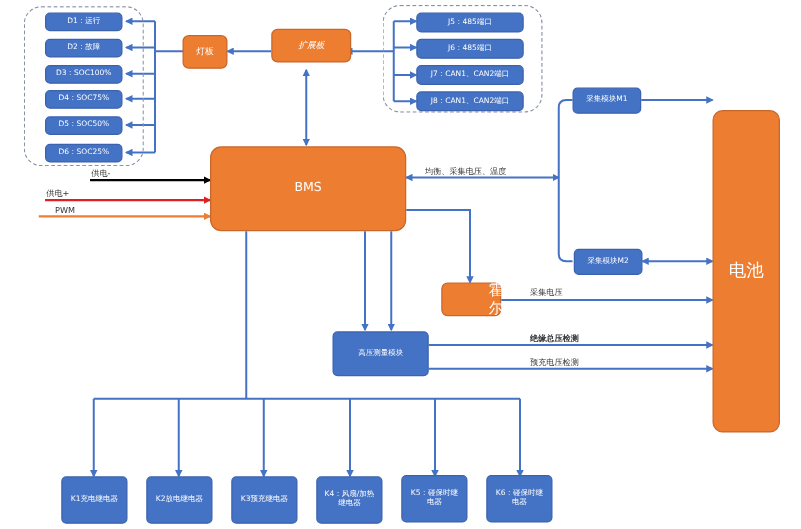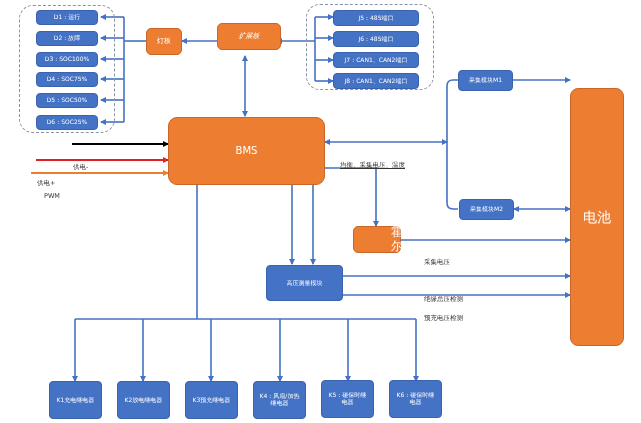--- a/index.html
+++ b/index.html
@@ -2,21 +2,21 @@
 <html><head>
 <meta charset="utf-8">
 <style>
   html, body { margin:0; padding:0; background:#ffffff; }
   body { width:641px; height:423px; position:relative; overflow:hidden; font-family:"DejaVu Sans", sans-serif; }
   svg.wires { position:absolute; left:0; top:0; width:641px; height:423px; }
   .box { position:absolute; display:flex; align-items:center; justify-content:center; text-align:center; box-sizing:border-box; color:#ffffff; line-height:1.15; }
   .blue { background:#4472c4; border:1px solid #3b63ad; border-radius:4px; font-size:6px; }
   .orange { background:#ed7d31; border:1px solid #c9672a; border-radius:5px; }
   .dashed { position:absolute; border:1px dashed #8a93a6; border-radius:14px; box-sizing:border-box; }
-  .lbl { position:absolute; font-size:6.5px; color:#333333; white-space:nowrap;margin-top:28px; }
+  .lbl { position:absolute; font-size:6.5px; color:#333333; white-space:nowrap; }
 </style>
 </head>
 <body>
 
 <svg class="wires" viewBox="0 0 641 423">
   <defs>
     <marker id="ab" markerWidth="6" markerHeight="6" refX="5" refY="3" orient="auto" markerUnits="userSpaceOnUse">
       <path d="M0,0 L6,3 L0,6 z" fill="#4472c4"></path>
     </marker>
     <marker id="abs" markerWidth="6" markerHeight="6" refX="1" refY="3" orient="auto" markerUnits="userSpaceOnUse">
@@ -106,32 +106,32 @@
 <div class="box blue" style="left:333px;top:31px;width:86px;height:16px;">J6：485端口</div>
 <div class="box blue" style="left:333px;top:52px;width:86px;height:16px;">J7：CAN1、CAN2端口</div>
 <div class="box blue" style="left:333px;top:73px;width:86px;height:16px;">J8：CAN1、CAN2端口</div>
 
 <div class="box orange" style="left:168px;top:117px;width:157px;height:68px;font-size:10px;border-radius:9px;">BMS</div>
 
 <div class="lbl" style="left:73px;top:135px;">供电-</div>
 <div class="lbl" style="left:37px;top:151px;">供电+</div>
 <div class="lbl" style="left:44px;top:164px;">PWM</div>
 
-<div class="lbl" style="left:340px;top:133px;text-decoration:underline;">均衡、采集电压、温度</div>
+<div class="lbl" style="left:340px;top:133px;">均衡、采集电压、温度</div>
 
 <div class="box blue" style="left:458px;top:70px;width:55px;height:21px;">采集模块M1</div>
 <div class="box blue" style="left:459px;top:199px;width:55px;height:21px;">采集模块M2</div>
 
 <div class="box orange" style="left:570px;top:61px;width:54px;height:258px;font-size:14px;border-radius:8px;margin-top:27px;">电池</div>
 
 <div class="box orange" style="left:353px;top:226px;width:48px;height:27px;font-size:12px;padding-left:40px;">霍尔</div>
 <div class="lbl" style="left:424px;top:230px;">采集电压</div>
 
 <div class="box blue" style="left:266px;top:265px;width:77px;height:36px;">高压测量模块</div>
-<div class="lbl" style="left:424px;top:267px;">绝缘总压检测</div>
+<div class="lbl" style="left:424px;top:267px;font-weight:bold;">绝缘总压检测</div>
 <div class="lbl" style="left:424px;top:286px;">预充电压检测</div>
 
 <div class="box blue" style="left:49px;top:381px;width:53px;height:38px;padding:0 4px;">K1充电继电器</div>
 <div class="box blue" style="left:117px;top:381px;width:53px;height:38px;padding:0 4px;">K2放电继电器</div>
 <div class="box blue" style="left:185px;top:381px;width:53px;height:38px;padding:0 4px;">K3预充继电器</div>
 <div class="box blue" style="left:253px;top:381px;width:53px;height:38px;padding:0 4px;">K4：风扇/加热继电器</div>
 <div class="box blue" style="left:321px;top:380px;width:53px;height:38px;padding:0 4px;">K5：碰保时继电器</div>
 <div class="box blue" style="left:389px;top:380px;width:53px;height:38px;padding:0 4px;">K6：碰保时继电器</div>
 
 </body></html>

